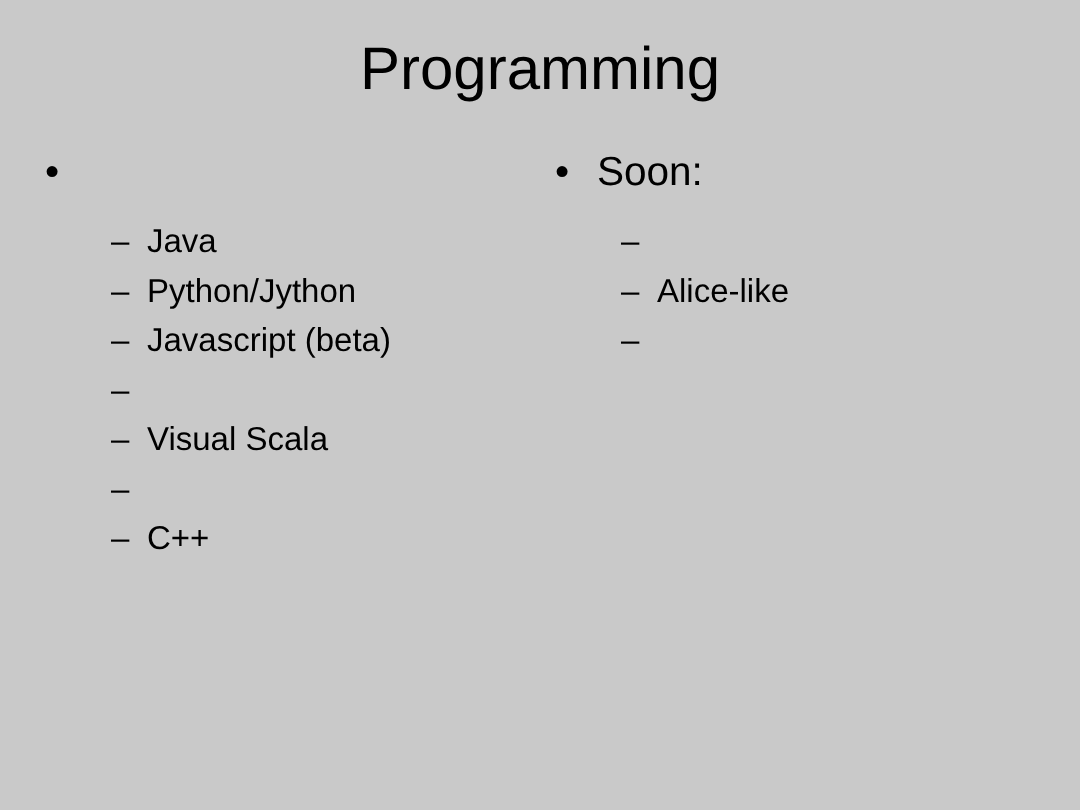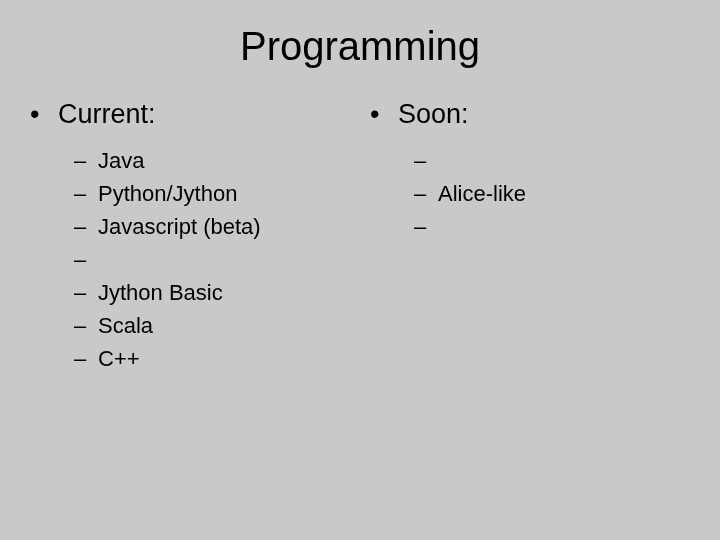--- a/index.html
+++ b/index.html
@@ -68,45 +68,43 @@
 <body>
 
 <div class="slide">
   <h1 class="title">Programming</h1>
 
   <div class="columns">
 
     <div class="col col-left">
       <div class="heading-row">
         <span class="heading-bullet">•</span>
-        <span>Current:</span>
       </div>
       <div class="sublist">
         <div class="sub-row">
           <span class="sub-dash">–</span>
           <span>Java</span>
         </div>
         <div class="sub-row">
           <span class="sub-dash">–</span>
           <span>Python/Jython</span>
         </div>
         <div class="sub-row">
           <span class="sub-dash">–</span>
           <span>Javascript (beta)</span>
         </div>
         <div class="sub-row">
           <span class="sub-dash">–</span>
         </div>
         <div class="sub-row">
           <span class="sub-dash">–</span>
-          <span>Jython Basic</span>
+          <span>Visual Scala</span>
         </div>
         <div class="sub-row">
           <span class="sub-dash">–</span>
-          <span>Scala</span>
         </div>
         <div class="sub-row">
           <span class="sub-dash">–</span>
           <span>C++</span>
         </div>
       </div>
     </div>
 
     <div class="col col-right">
       <div class="heading-row">

